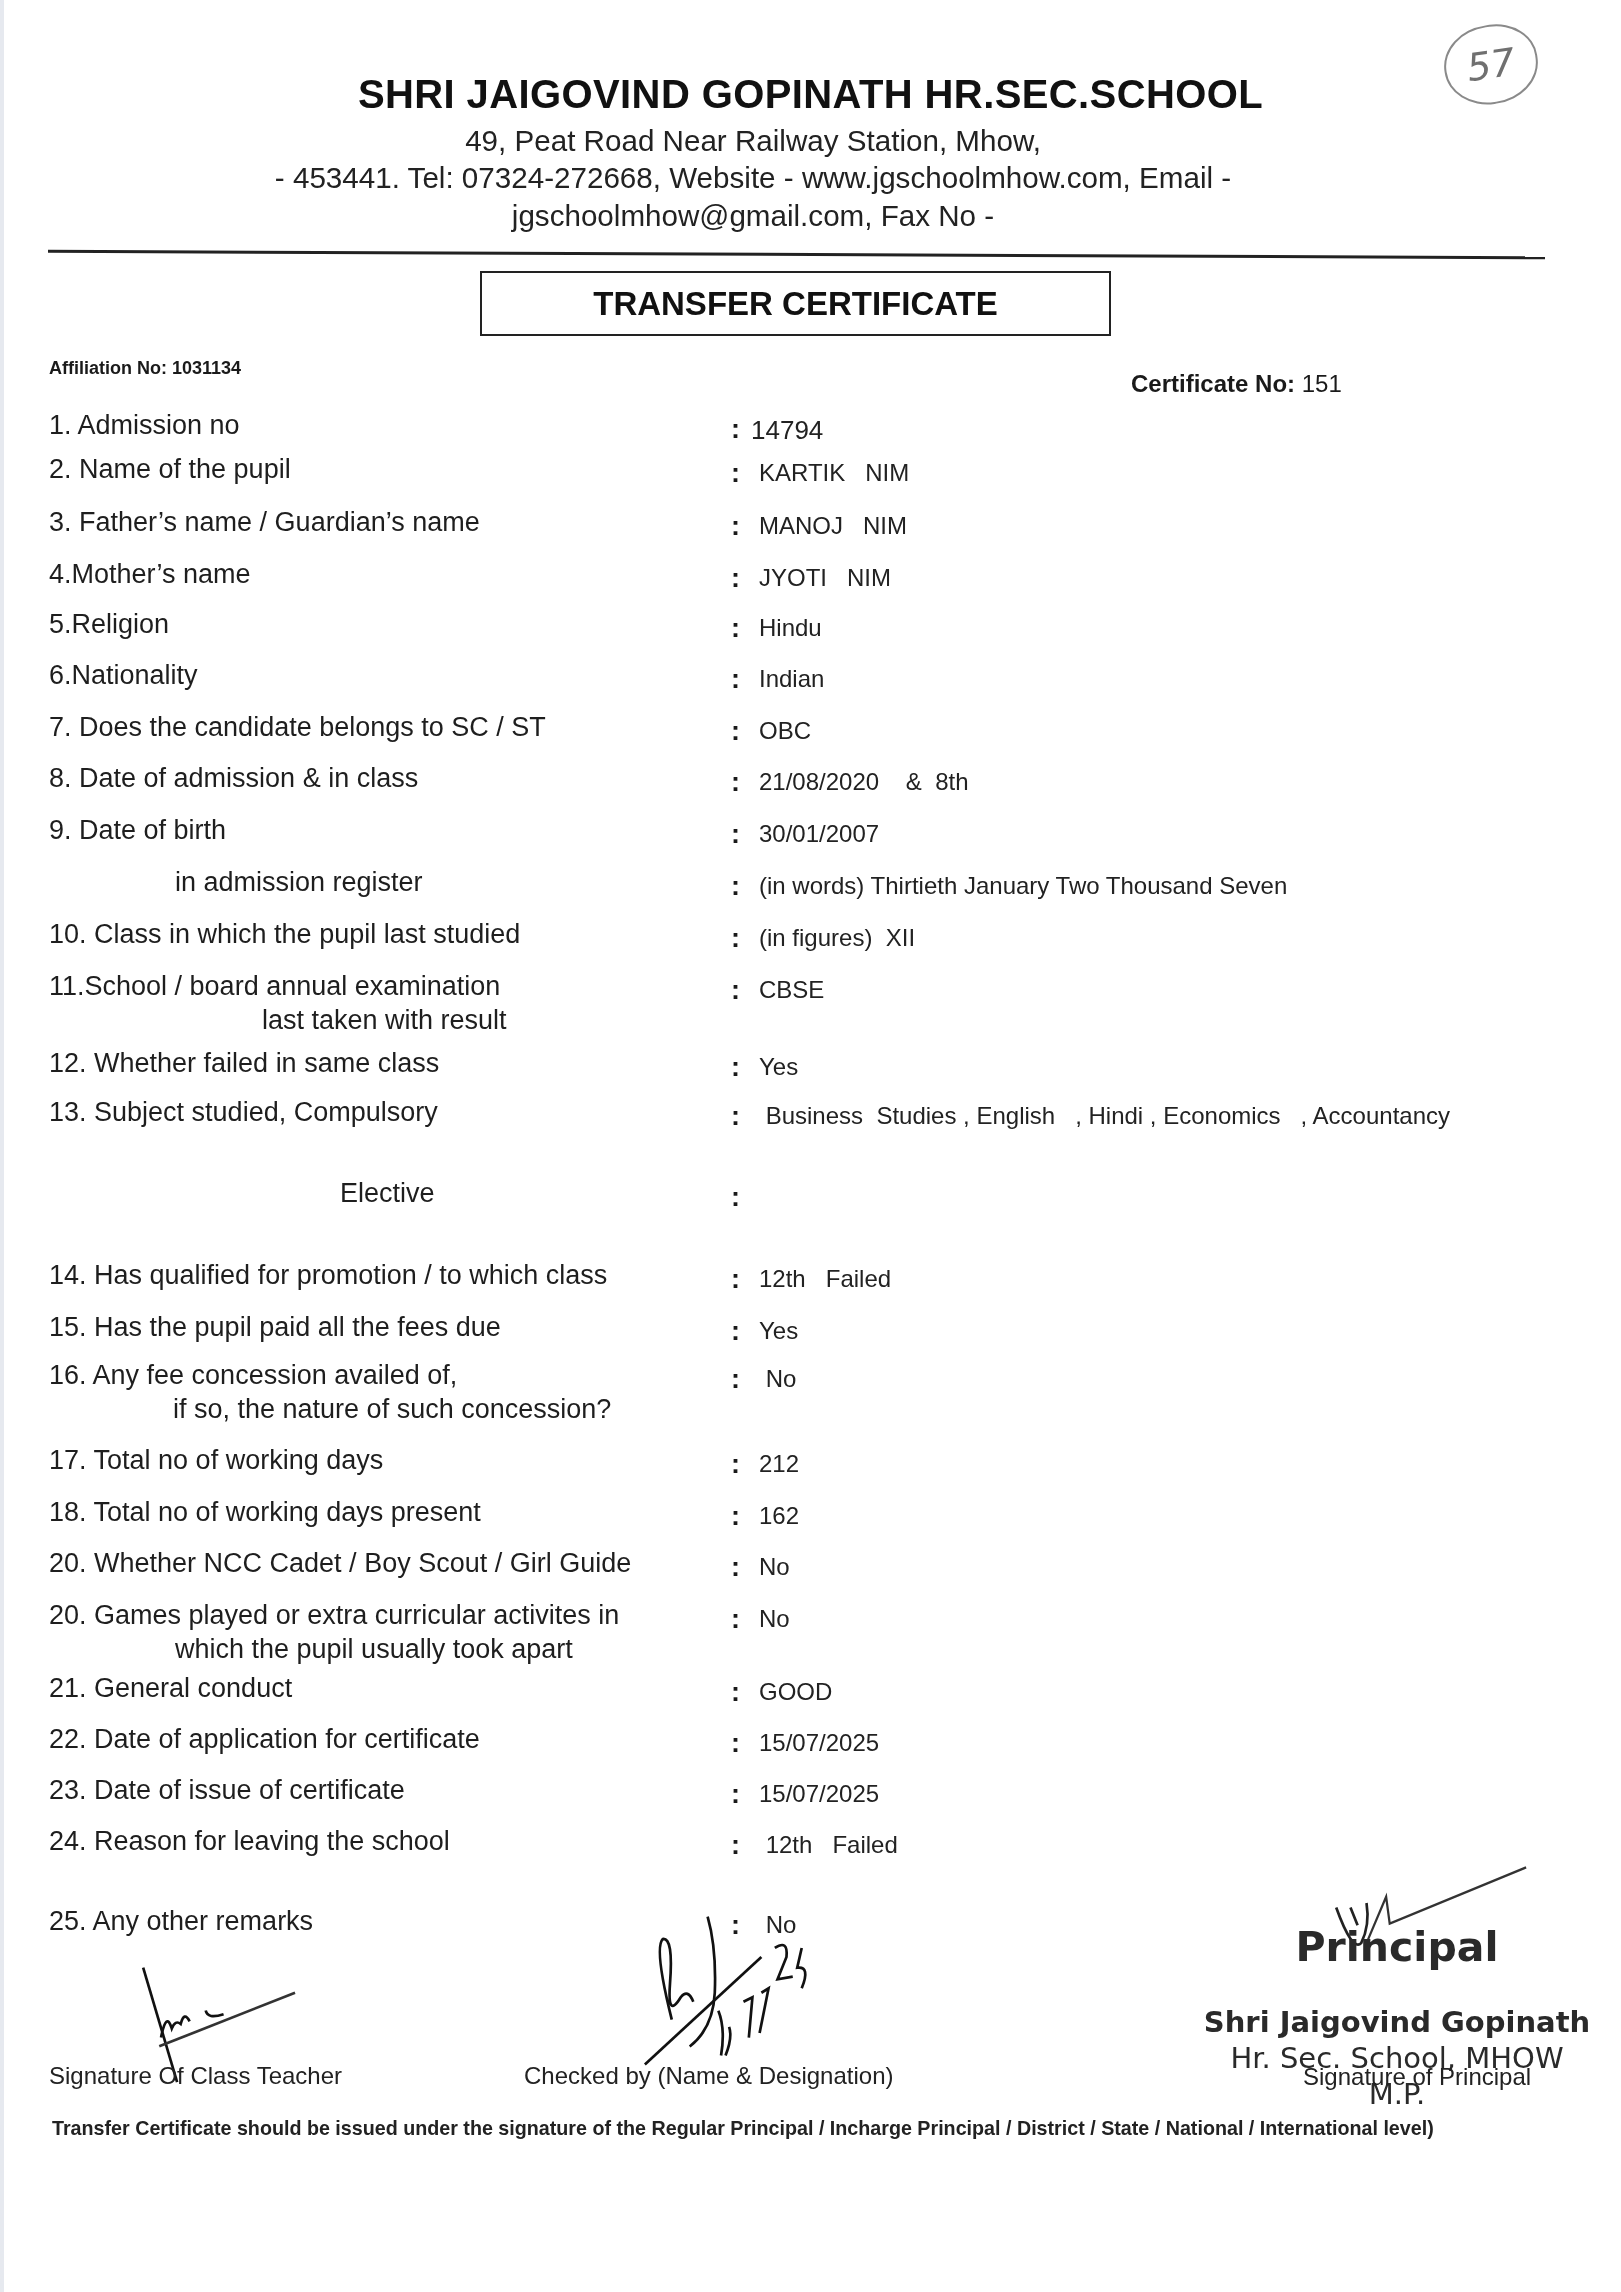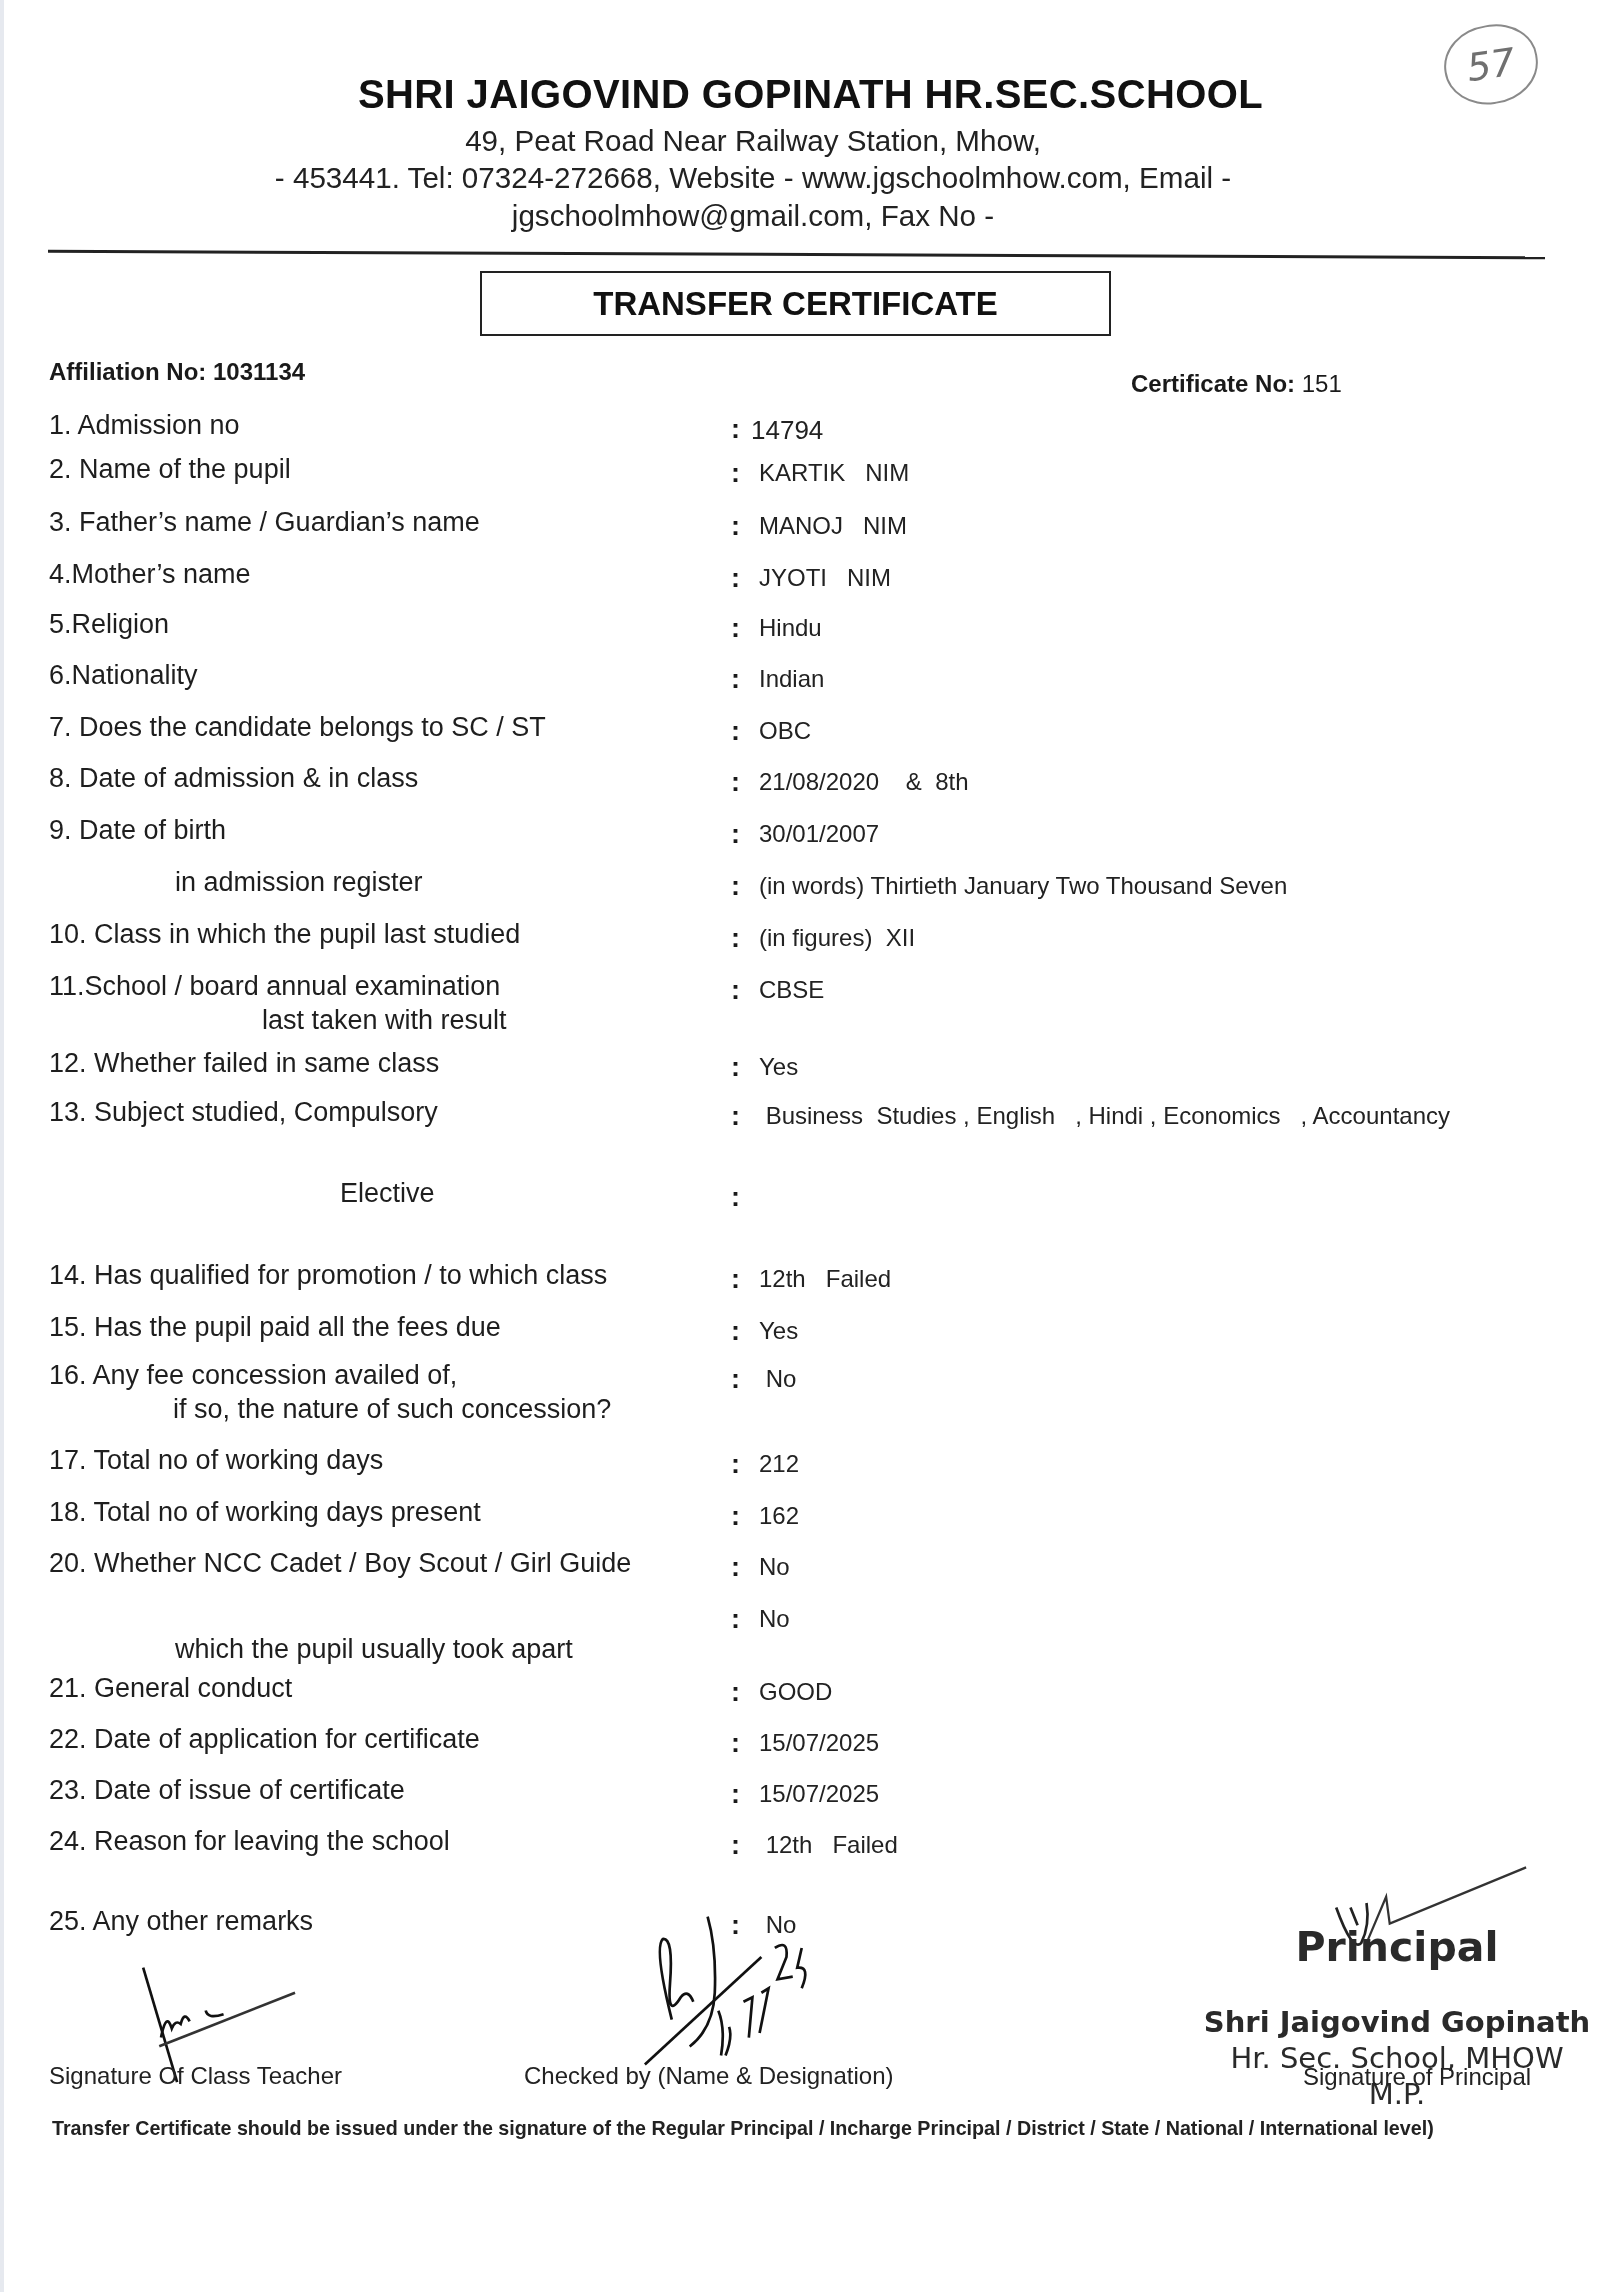--- a/index.html
+++ b/index.html
@@ -22,21 +22,21 @@
   .addr { position: absolute; left: 0; width: 1506px; text-align: center; font-size: 29.6px; color: #222; }
   .addr1 { top: 124px; }
   .addr2 { top: 161px; }
   .addr3 { top: 199px; }
   .rule { position: absolute; left: 48px; top: 253px; width: 1497px; height: 2.7px; background: #222; transform: rotate(0.25deg); }
   .title-box {
     position: absolute; left: 480px; top: 271px; width: 627px; height: 61px;
     border: 2.7px solid #222; display: flex; align-items: center; justify-content: center;
   }
   .title-box span { font-size: 33px; font-weight: bold; color: #111; }
-  .aff { position: absolute; left: 49px; top: 358px; font-size: 24px; font-weight: bold; }
+  .aff { position: absolute; left: 49px; top: 358px; font-size: 18px; font-weight: bold; }
   .cert { position: absolute; left: 1131px; top: 370px; font-size: 24px; }
   .cert b { font-weight: bold; }
   .row { position: absolute; left: 0; width: 1621px; height: 36px; }
   .row .lbl { position: absolute; left: 49px; font-size: 27px; color: #1e1e1e; white-space: nowrap; }
   .row .lbl2 { position: absolute; font-size: 27px; color: #1e1e1e; white-space: nowrap; }
   .row .colon { position: absolute; left: 731px; font-size: 27px; font-weight: bold; top: 3.6px; }
   .row .val { position: absolute; left: 759px; font-size: 24px; color: #222; top: 5.4px; white-space: pre; }
   .sig-label { position: absolute; font-size: 24px; color: #222; }
   .footer-note { position: absolute; left: 52px; top: 2117px; font-size: 19.7px; font-weight: bold; color: #222; }
   .stamp { position: absolute; left: 1200px; top: 1924px; width: 394px; text-align: center; font-family: "DejaVu Sans", sans-serif; color: #2a2a2a; }
@@ -173,20 +173,21 @@
       <span class="lbl">18. Total no of working days present</span>
       <span class="colon">:</span>
       <span class="val">162</span>
     </div>
     <div class="row" style="top: 1548px;">
       <span class="lbl">20. Whether NCC Cadet / Boy Scout / Girl Guide</span>
       <span class="colon">:</span>
       <span class="val">No</span>
     </div>
     <div class="row" style="top: 1600px;">
+      <span class="lbl">20. Games played or extra curricular activites in</span>
       <span class="lbl2" style="left: 175px; top: 34px; text-align: right;">which the pupil usually took apart</span>
       <span class="colon">:</span>
       <span class="val">No</span>
     </div>
     <div class="row" style="top: 1673px;">
       <span class="lbl">21. General conduct</span>
       <span class="colon">:</span>
       <span class="val">GOOD</span>
     </div>
     <div class="row" style="top: 1724px;">

